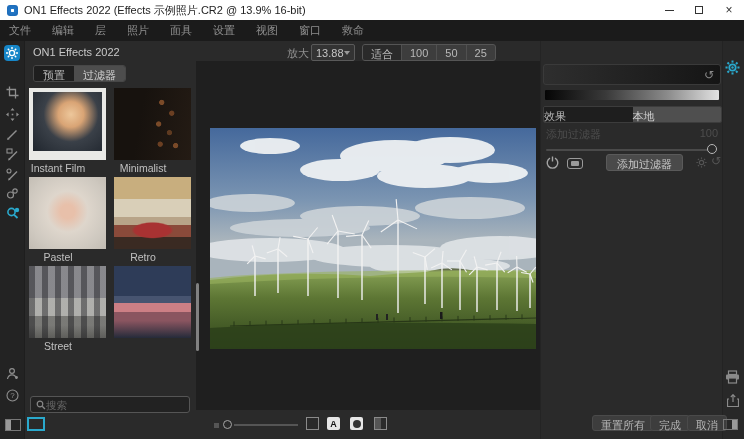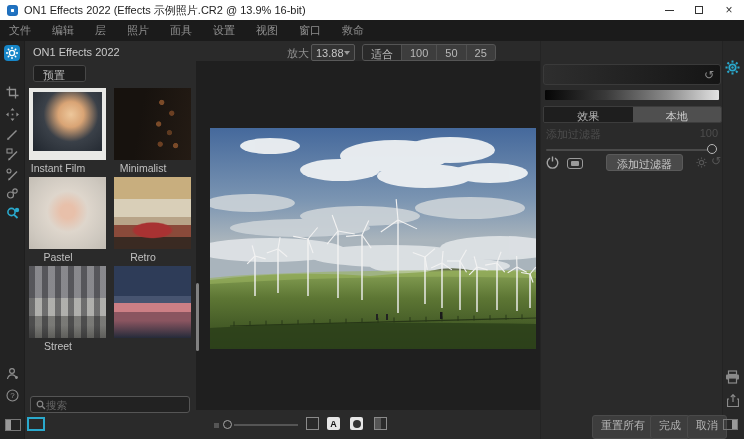--- a/index.html
+++ b/index.html
@@ -33,21 +33,21 @@
   .rightstrip { position:absolute; left:722px; top:41px; width:22px; height:398px; background:#282828; border-left:1px solid #232323; }
 
   
   .logo16 { position:absolute; left:4px; top:45px; width:16px; height:16px; border-radius:4px; background:#1686c8;
     display:flex; align-items:center; justify-content:center; }
   .tico { position:absolute; left:5px; width:15px; height:15px; display:flex; align-items:center; justify-content:center; }
   .tico svg { display:block; }
 
   
   .panel-appname { position:absolute; left:33px; top:46px; color:#c9c9c9; }
-  .ltabs { position:absolute; left:33px; top:65px; height:17px; display:flex; border:1px solid #474747; border-radius:3px; overflow:hidden;flex-direction:column; }
+  .ltabs { position:absolute; left:33px; top:65px; height:17px; display:flex; border:1px solid #474747; border-radius:3px; overflow:hidden; }
   .ltab { padding:2px 9px 0; color:#b5b5b5; }
   .ltab.sel { background:#1e1e1e; }
   .ltab.unsel { background:#4d4d4d; color:#d2d2d2; }
 
   .preset-grid { position:absolute; left:29px; top:88px; width:164px; height:306px; overflow:hidden;
     display:grid; grid-template-columns:77px 77px; column-gap:8px; row-gap:3px; align-content:start; }
   .pcell { width:58px; }
   .pthumb { width:77px; height:72px; background:#333; }
   .plabel { height:14px; text-align:center; color:#c0c0c0; font-size:10.5px; padding-top:2px; }
 
@@ -98,21 +98,21 @@
   .photo { position:absolute; left:210px; top:128px; width:326px; height:221px; }
 
   
   .histbox { position:absolute; left:543px; top:64px; width:178px; height:21px; border-radius:3px;
     border:1px solid #3a3a3a; background:linear-gradient(90deg, #2e2e2e, #151515);
     display:flex; align-items:center; justify-content:flex-end; padding-right:6px; color:#8a8a8a; font-size:12px; }
   .gradbar { position:absolute; left:545px; top:90px; width:174px; height:10px; border-radius:1px;
     background:linear-gradient(90deg, #050505, #3a3a3a 35%, #8a8a8a 70%, #e2e2e2); }
   .rtabs { position:absolute; left:543px; top:106px; width:179px; height:17px; display:flex;
     border:1px solid #3c3c3c; border-radius:2px; overflow:hidden; }
-  .rtab { flex:1; text-align:center; padding-top:2px; color:#b5b5b5; }
+  .rtab { flex:1; padding-top:2px; color:#b5b5b5; }
   .rtab.sel { background:#1e1e1e; }
   .rtab.unsel { background:#4f4f4f; color:#cfcfcf; }
   .oplbl { position:absolute; left:546px; top:127px; color:#4d4d4d; }
   .opval { position:absolute; left:690px; top:127px; width:28px; text-align:right; color:#4d4d4d; }
   .optrack { position:absolute; left:546px; top:149px; width:168px; height:2px; background:#4a4a4a; border-radius:1px; }
   .ophandle { position:absolute; left:707px; top:144px; width:10px; height:10px; border:1.5px solid #b8b8b8;
     border-radius:50%; background:#2a2a2a; }
   .fltrow-power { position:absolute; left:546px; top:156px; }
   .fltrow-mask { position:absolute; left:567px; top:158px; width:16px; height:11px; border:1px solid #9a9a9a;
     border-radius:3px; display:flex; align-items:center; justify-content:center; }
@@ -137,21 +137,21 @@
   .vicon { position:absolute; top:417px; width:13px; height:13px; }
   .vi-sq { left:306px; border:1px solid #8a8a8a; background:transparent; }
   .vi-a { left:327px; background:#e6e6e6; border-radius:2px; color:#111; font-weight:bold; font-size:9px;
     display:flex; align-items:center; justify-content:center; }
   .vi-circ { left:350px; background:#e6e6e6; border-radius:2px; display:flex; align-items:center; justify-content:center; }
   .vi-circ i { width:8px; height:8px; background:#333; border-radius:50%; display:block; }
   .vi-split { left:374px; border:1px solid #8a8a8a; display:flex; }
   .vi-split i { width:50%; height:100%; background:#8a8a8a; opacity:.45; display:block; }
   .previewbtn { position:absolute; left:394px; top:415px; height:17px; padding:2px 10px 0; background:#3f3f3f;
     border-radius:3px; color:#909090;margin-top:41px; }
-  .brbtn { position:absolute; top:415px; height:24px; padding:2px 8px 0; background:#3d3d3d;
+  .brbtn { position:absolute; top:415px; height:16px; padding:2px 8px 0; background:#3d3d3d;
     border:1px solid #4a4a4a; border-radius:3px; color:#b5b5b5; }
   .brbtn.b1 { left:592px; } .brbtn.b2 { left:650px; } .brbtn.b3 { left:687px; }
   .bricon { position:absolute; left:723px; top:419px; width:15px; height:11px; border:1px solid #777; display:flex; justify-content:flex-end; }
   .bricon i { width:5px; height:100%; background:#999; display:block; }
 </style>
 </head>
 <body>
 
 <div id="page">
 

